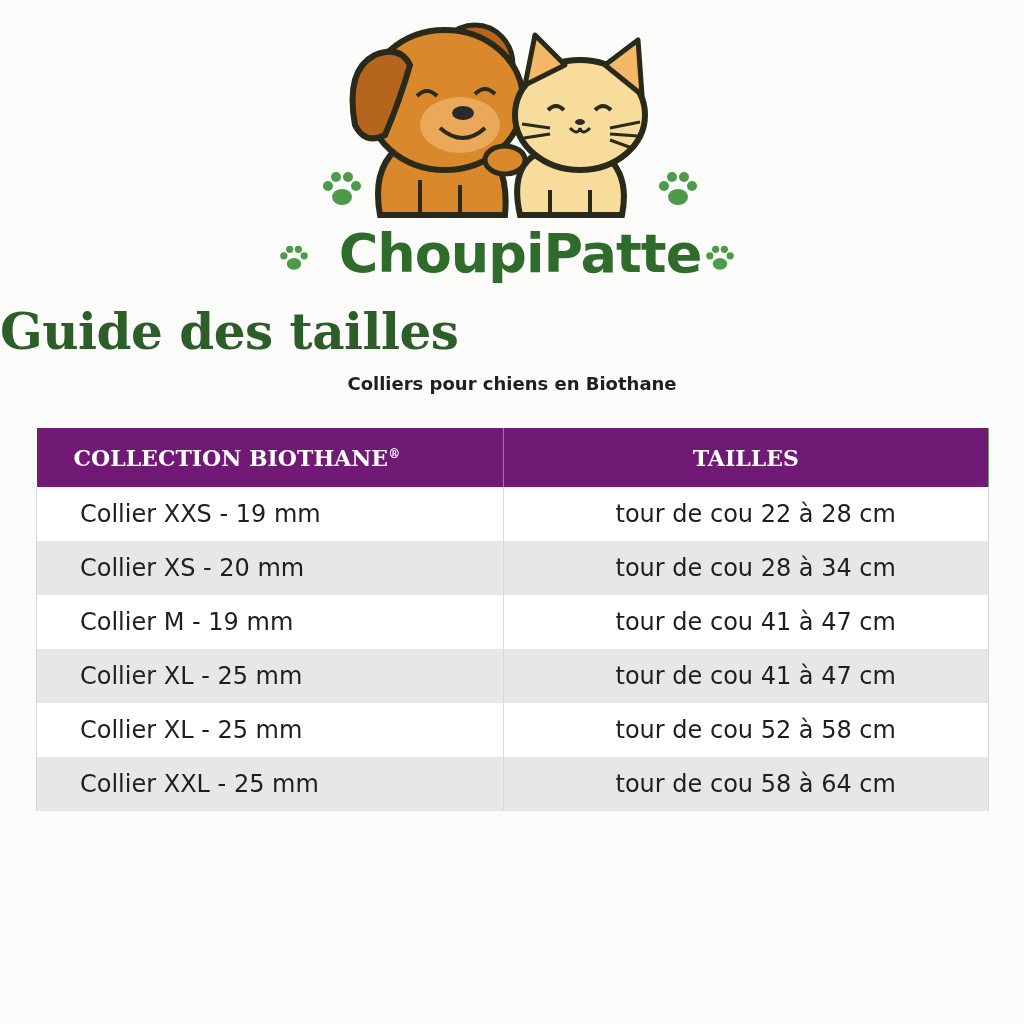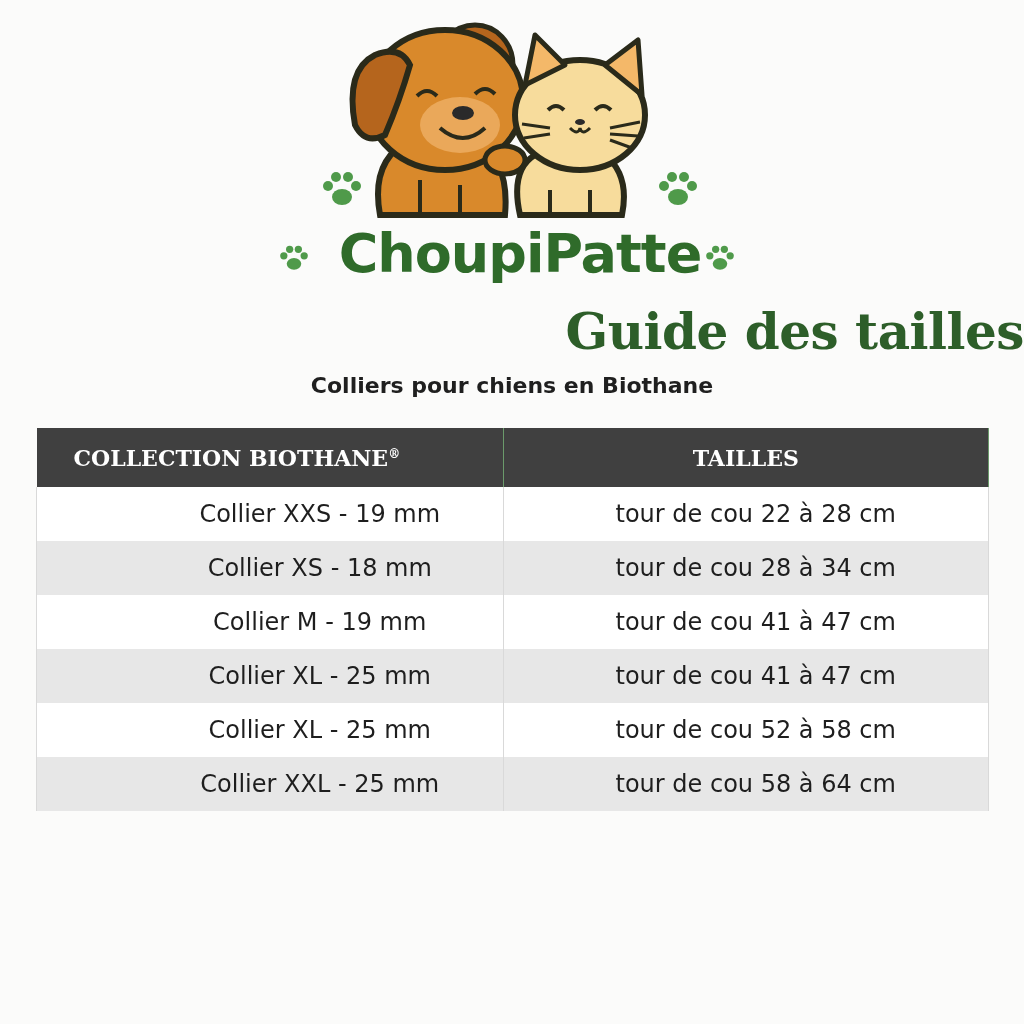--- a/index.html
+++ b/index.html
@@ -12,49 +12,49 @@
   .logo {
     position: absolute; left: 260px; top: 10px; width: 500px; height: 230px;
   }
   .brand {
     position: absolute; left: 0; width: 1024px; top: 222px; text-align: center;
     font-family: "DejaVu Sans", sans-serif; font-weight: bold;
     font-size: 54px; color: #2f6b2a; letter-spacing: -1px; padding-left: 8px;
   }
   .paw { position: absolute; }
   .title {
-    position: absolute; left: 0; width: 1024px; top: 302px; text-align: right;
+    position: absolute; left: 0; width: 1024px; top: 302px; text-align: left;
     font-family: "DejaVu Serif", serif; font-weight: bold;
     font-size: 50px; color: #2d5e29; letter-spacing: -0.5px;
   }
   .subtitle {
     position: absolute; left: 0; width: 1024px; top: 373px; text-align: center;
     font-family: "DejaVu Sans", sans-serif; font-weight: bold;
-    font-size: 22px; color: #1f1f1f;
+    font-size: 18px; color: #1f1f1f;
   }
   table.sizes {
     position: absolute; left: 36px; top: 428px; width: 953px;
     border-collapse: collapse;
   }
   table.sizes th {
-    background: #404040; color: #ffffff; height: 59px;
+    background: #701a75; color: #ffffff; height: 59px;
     font-family: "DejaVu Serif", serif; font-weight: bold; font-size: 22px;
     text-transform: uppercase;
     border-right: 1px solid #6b9a6b;
     padding: 0;
   }
   table.sizes th.c1 { width: 429px; text-align: left; padding-left: 37px; }
   table.sizes th.c2 { text-align: center; margin-left: 36px; }
   table.sizes th sup { font-size: 12px; vertical-align: 8px; }
   table.sizes td {
     height: 54px; padding: 0;
     font-family: "DejaVu Sans", sans-serif; font-size: 24px; color: #1e1e1e;
     border-right: 1px solid #d9d9d9; border-left: 1px solid #d9d9d9;
   }
-  table.sizes td.c1 { padding-left: 100px; text-align: center; }
+  table.sizes td.c1 { padding-left: 43px; }
   table.sizes td.c2 { padding-left: 112px; }
   table.sizes tr.odd td { background: #ffffff; }
   table.sizes tr.even td { background: #e7e7e7; }
 </style>
 </head>
 <body>
 
 <svg class="logo" viewBox="0 0 500 230" xmlns="http://www.w3.org/2000/svg">
 
   <ellipse cx="215" cy="55" rx="38" ry="40" fill="#b5651d" stroke="#2a2a1a" stroke-width="5"></ellipse>
@@ -129,21 +129,21 @@
       <th class="c1"><span>COLLECTION BIOTHANE</span><sup>®</sup></th>
       <th class="c2">TAILLES</th>
     </tr>
   </thead>
   <tbody>
     <tr class="odd">
       <td class="c1">Collier XXS - 19 mm</td>
       <td class="c2">tour de cou 22 à 28 cm</td>
     </tr>
     <tr class="even">
-      <td class="c1">Collier XS - 18 mm</td>
+      <td class="c1">Collier XS - 20 mm</td>
       <td class="c2">tour de cou 28 à 34 cm</td>
     </tr>
     <tr class="odd">
       <td class="c1">Collier M - 19 mm</td>
       <td class="c2">tour de cou 41 à 47 cm</td>
     </tr>
     <tr class="even">
       <td class="c1">Collier XL - 25 mm</td>
       <td class="c2">tour de cou 41 à 47 cm</td>
     </tr>

